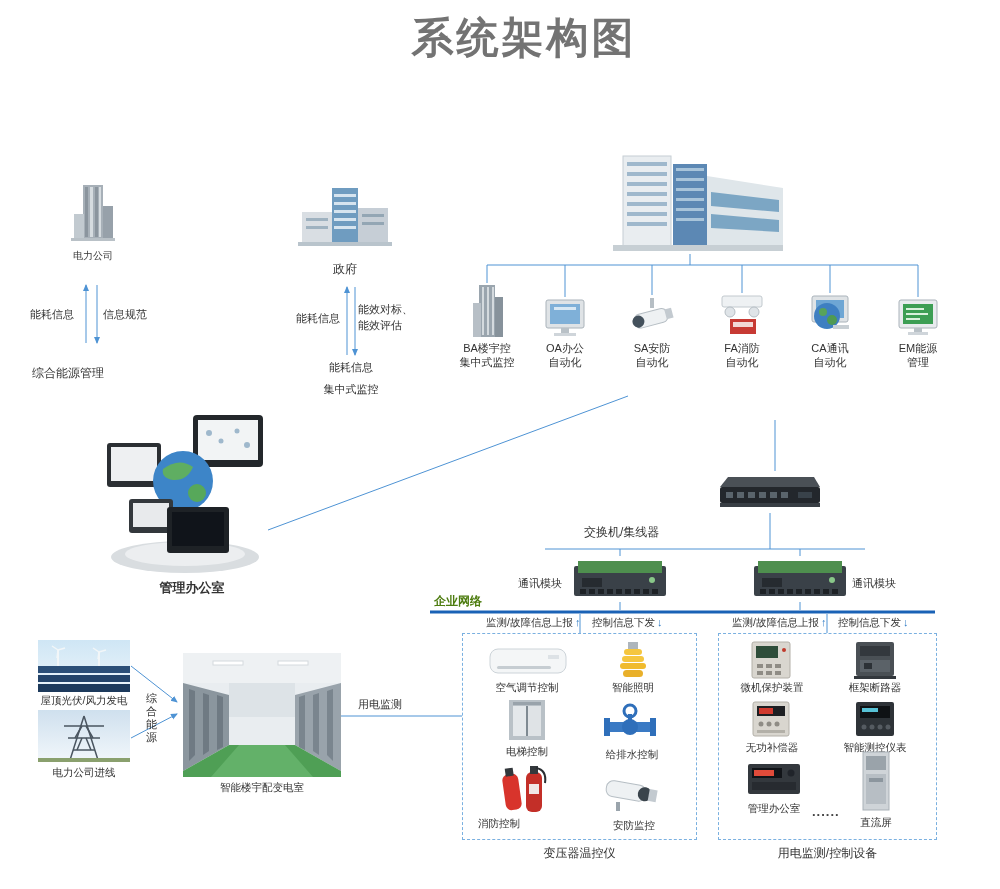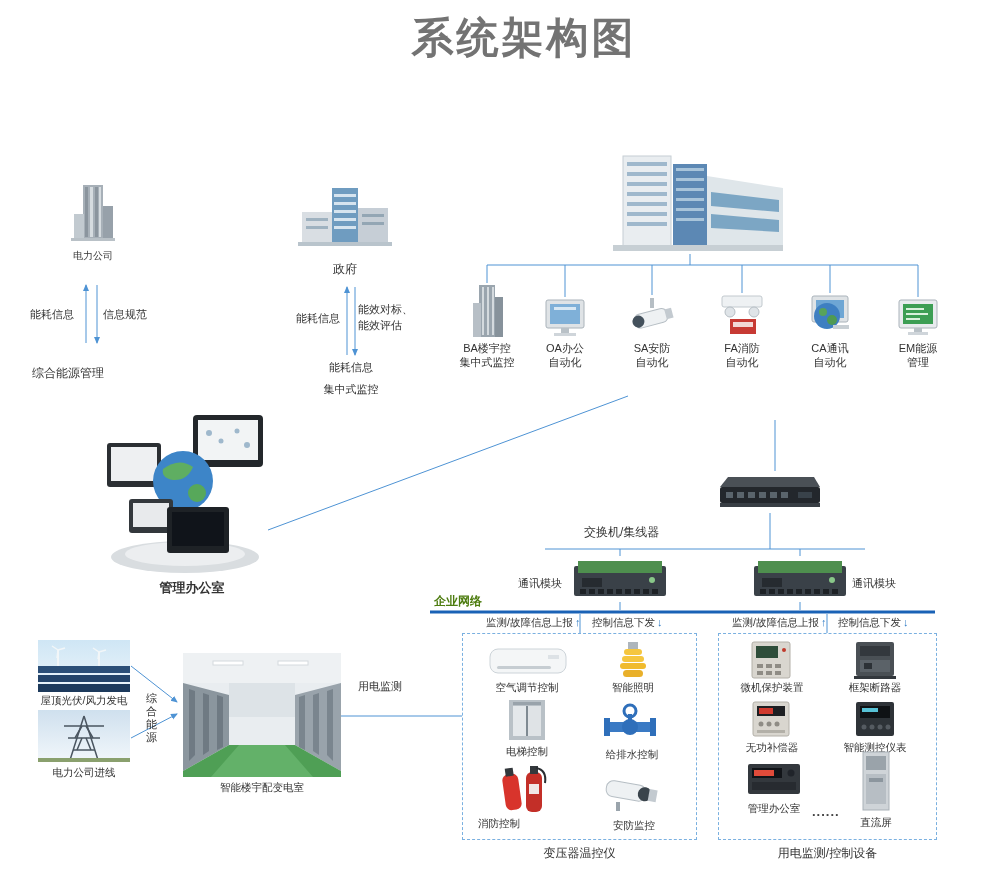--- a/index.html
+++ b/index.html
@@ -360,21 +360,21 @@
       <polygon points="158,30 112,42 112,92 158,118" fill="#99a3ab"></polygon>
       <polygon points="150,36 144,38 144,102 150,108" fill="#7a858e"></polygon>
       <polygon points="136,40 130,42 130,98 136,102" fill="#7a858e"></polygon>
       <polygon points="122,42 116,44 116,94 122,97" fill="#7a858e"></polygon>
       <polygon points="0,118 46,92 112,92 158,118 158,124 0,124" fill="#4f9f55"></polygon>
       <polygon points="56,92 102,92 130,124 28,124" fill="#63b169"></polygon>
     </svg>
   </div>
   <div class="t tc" style="left:196px;top:781px;width:132px;font-size:10.5px">智能楼宇配变电室</div>
 
-  <div class="t" style="left:358px;top:680px">用电监测</div>
+  <div class="t" style="left:358px;top:698px">用电监测</div>
 
   <div class="dashed-box" style="left:462px;top:633px;width:235px;height:207px"></div>
 
   <div class="abs" style="left:488px;top:646px">
     <svg width="80" height="32" viewBox="0 0 80 32">
       <rect x="2" y="3" width="76" height="24" rx="8" fill="#f4f6f7" stroke="#cdd4d9"></rect>
       <rect x="9" y="20" width="54" height="3" rx="1.5" fill="#c6cdd2"></rect>
       <rect x="60" y="9" width="11" height="4" fill="#dde2e6"></rect>
     </svg>
   </div>

